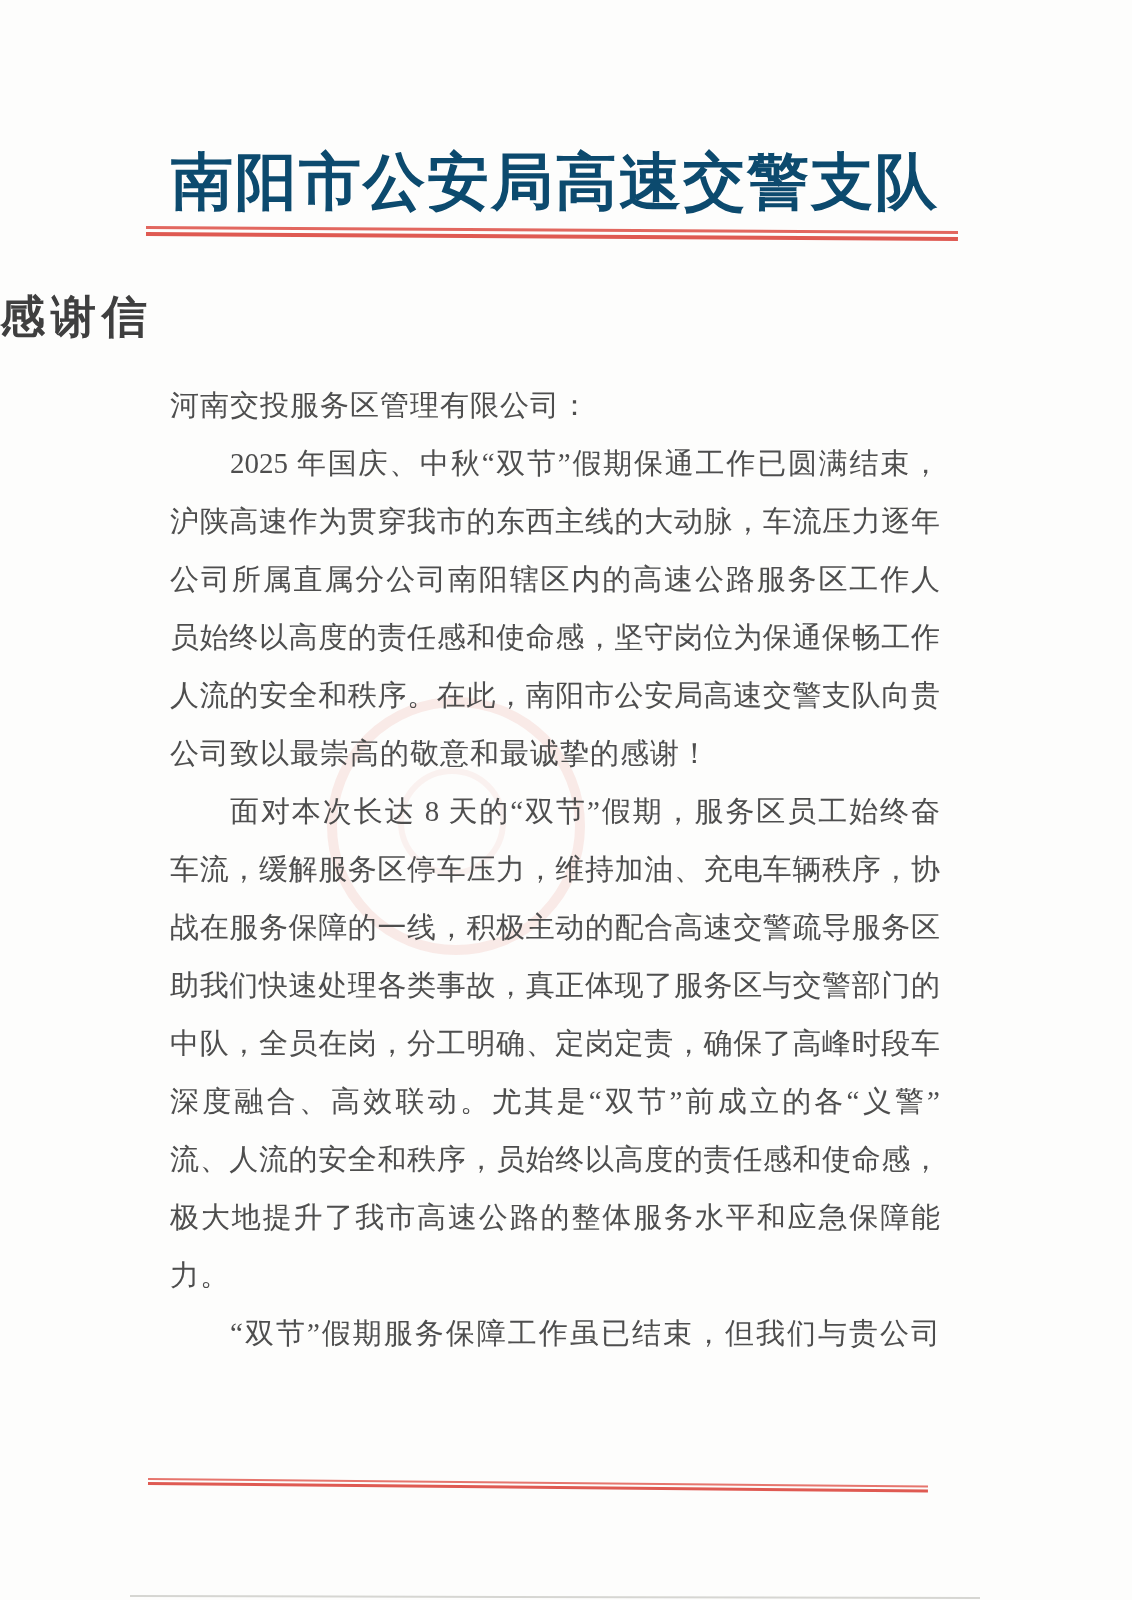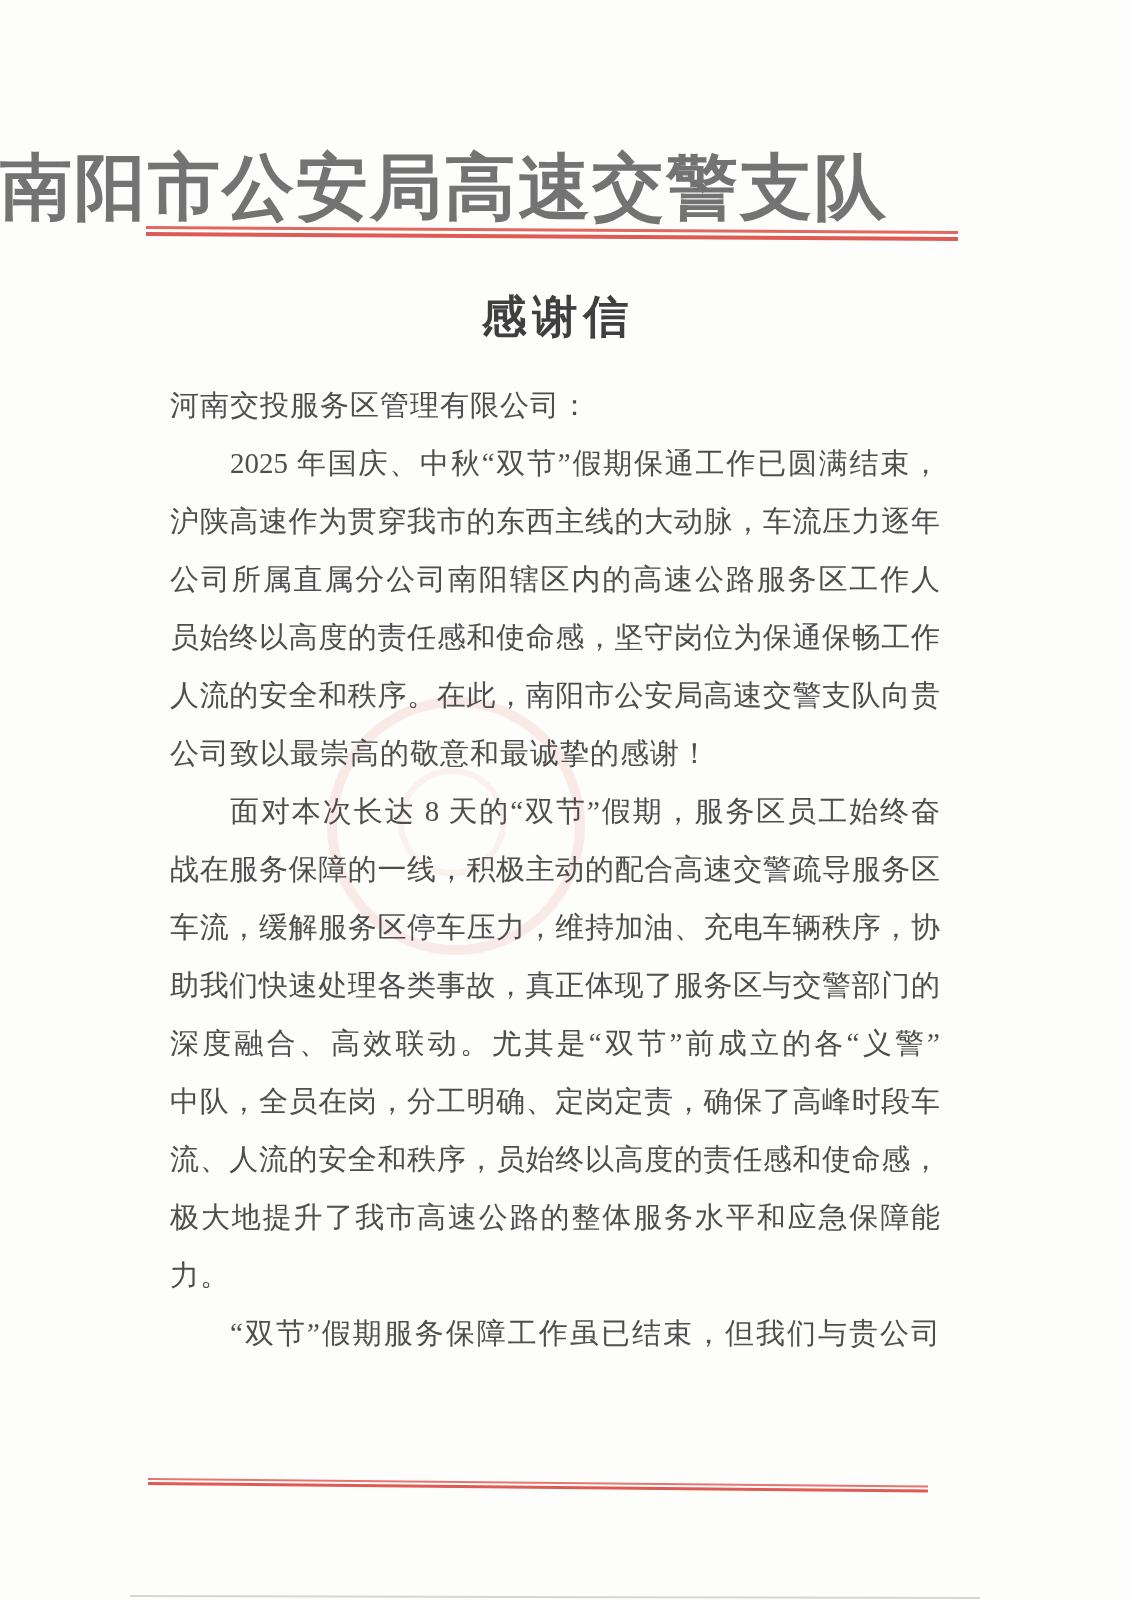--- a/index.html
+++ b/index.html
@@ -10,45 +10,46 @@
     margin: 0 auto;
     background: #fdfdfc;
     overflow: hidden;
     font-family: "Liberation Serif", "DejaVu Serif", serif;
   }
   
   .org-title {
     position: absolute;
     left: 0; top: 140px;
     width: 1110px;
-    font-size: 72px;
+    text-align: center;
+    font-size: 62px;
     font-weight: 700;
     letter-spacing: 2px;
-    color: #737373;
+    color: #0c4a6e;
     font-family: "Liberation Serif", "DejaVu Serif", serif;
     white-space: nowrap;
   }
   
   .rule-top {
     position: absolute;
     left: 146px; top: 226px;
     width: 812px;
     transform: rotate(0.35deg);
     transform-origin: left center;
   }
   .rule-top .thin  { height: 3px; background: #e2675f; }
   .rule-top .gap   { height: 3px; }
   .rule-top .thick { height: 4px; background: #df5a52; }
 
   
   .doc-title {
     position: absolute;
     left: 0; top: 287px;
     width: 1116px;
-    text-align: center;
+    text-align: left;
     font-size: 45px;
     font-weight: 700;
     letter-spacing: 6px;
     color: #3f3f3f;
     font-family: "Liberation Sans", "DejaVu Sans", sans-serif;
   }
 
   
   .body-text {
     position: absolute;
@@ -128,25 +129,25 @@
 
   <div class="body-text">
     <div class="line">河南交投服务区管理有限公司：</div>
     <div class="line jfull indent">2025 年国庆、中秋“双节”假期保通工作已圆满结束，</div>
     <div class="line jfull">沪陕高速作为贯穿我市的东西主线的大动脉，车流压力逐年</div>
     <div class="line jfull">公司所属直属分公司南阳辖区内的高速公路服务区工作人</div>
     <div class="line jfull">员始终以高度的责任感和使命感，坚守岗位为保通保畅工作</div>
     <div class="line jfull">人流的安全和秩序。在此，南阳市公安局高速交警支队向贵</div>
     <div class="line">公司致以最崇高的敬意和最诚挚的感谢！</div>
     <div class="line jfull indent">面对本次长达 8 天的“双节”假期，服务区员工始终奋</div>
+    <div class="line jfull">车流，缓解服务区停车压力，维持加油、充电车辆秩序，协</div>
     <div class="line jfull">战在服务保障的一线，积极主动的配合高速交警疏导服务区</div>
-    <div class="line jfull">车流，缓解服务区停车压力，维持加油、充电车辆秩序，协</div>
     <div class="line jfull">助我们快速处理各类事故，真正体现了服务区与交警部门的</div>
+    <div class="line jfull">中队，全员在岗，分工明确、定岗定责，确保了高峰时段车</div>
     <div class="line jfull">深度融合、高效联动。尤其是“双节”前成立的各“义警”</div>
-    <div class="line jfull">中队，全员在岗，分工明确、定岗定责，确保了高峰时段车</div>
     <div class="line jfull">流、人流的安全和秩序，员始终以高度的责任感和使命感，</div>
     <div class="line jfull">极大地提升了我市高速公路的整体服务水平和应急保障能</div>
     <div class="line">力。</div>
     <div class="line jfull indent">“双节”假期服务保障工作虽已结束，但我们与贵公司</div>
   </div>
 
   <div class="rule-bottom">
     <div class="thin"></div>
     <div class="gap"></div>
     <div class="thick"></div>

